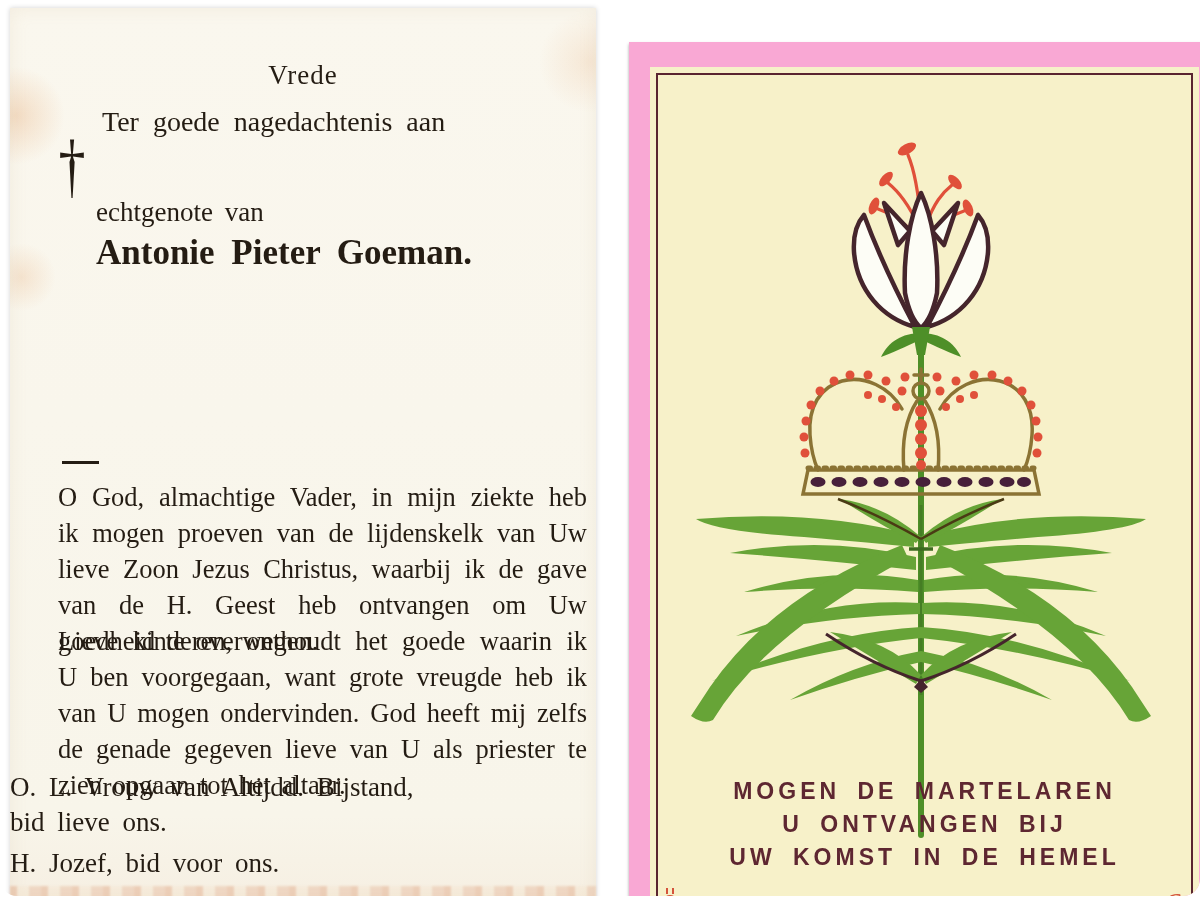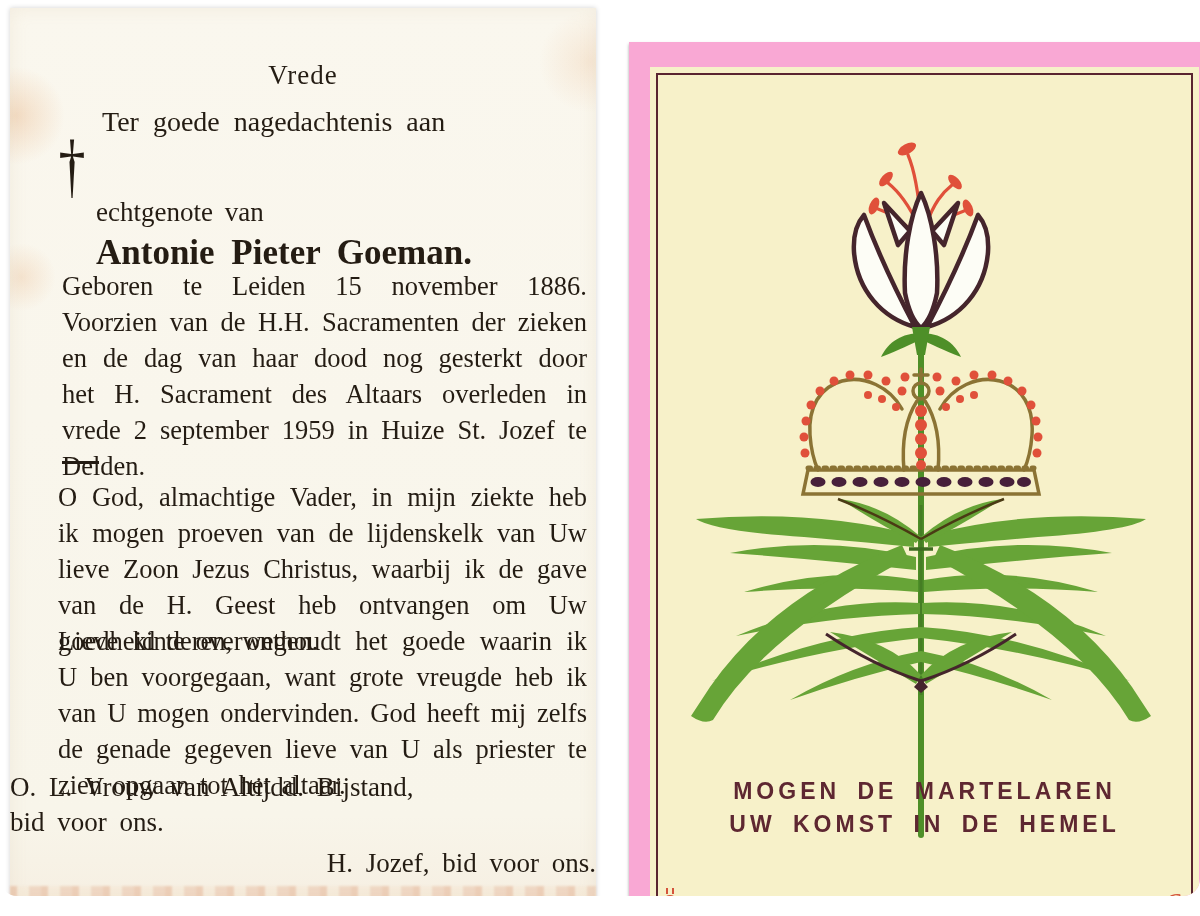--- a/index.html
+++ b/index.html
@@ -24,21 +24,21 @@
          transform:scaleX(.75);}
   .dname{position:absolute;left:88px;top:141px;font-size:31px;font-weight:bold;word-spacing:9px;letter-spacing:.5px;}
   .relation{position:absolute;left:86px;top:189px;font-size:27px;word-spacing:5px;}
   .spouse{position:absolute;left:86px;top:225px;font-size:35px;font-weight:bold;word-spacing:8px;}
   .para{position:absolute;font-size:26.5px;line-height:36px;text-align:justify;word-spacing:4px;}
   .para1{left:52px;top:260px;width:525px;}
   .rule{position:absolute;left:52px;top:453px;width:37px;height:3px;background:#241c13;}
   .para2{left:48px;top:471px;width:529px;}
   .para3{left:48px;top:615px;width:529px;}
   .inv1{position:absolute;left:0;right:0;top:762px;text-align:left;font-size:27px;line-height:35px;word-spacing:6px;}
-  .inv2{position:absolute;left:0;right:0;top:840px;text-align:right;font-size:27px;word-spacing:6px;}
+  .inv2{position:absolute;left:0;right:0;top:840px;text-align:left;font-size:27px;word-spacing:6px;}
 
   
   .card-right{position:absolute;left:629px;top:5px;width:591px;height:905px;background:#f9a8d4;
     box-shadow:0 2px 3px rgba(0,0,0,.35);margin-top:37px;}
   .card-right .deckle{position:absolute;left:0;right:0;bottom:-6px;height:7px;
     background:repeating-linear-gradient(90deg,#3c3c3c 0 14px, transparent 14px 26px);}
   .hc-paper{position:absolute;left:21px;top:25px;right:21px;bottom:23px;background:#f7f1c9;}
   .hc-frame{position:absolute;left:6px;top:6px;right:6px;bottom:6px;border:2.5px solid #5a2530;}
   .hc-content{position:absolute;left:0;top:0;right:0;bottom:0;overflow:hidden;}
   .hc-content svg{position:absolute;left:0;top:0;}
@@ -55,27 +55,26 @@
 <body>
 
 <div id="stage">
 
   <div class="card-left">
     <div class="vrede">Vrede</div>
     <div class="intro">Ter goede nagedachtenis aan</div>
     <div class="cross">†</div>
     <div class="relation">echtgenote van</div>
     <div class="spouse">Antonie Pieter Goeman.</div>
-    <div class="para para1">Geboren te Leiden 15 november 1886. Voorzien van de H.H. Sacramenten der zieken en de dag van haar dood nog gesterkt door het H. Sacrament des Altaars overleden in vrede 2 september 1959 in Huize St. Jozef te Delden.</div>
     <div class="rule"></div>
     <div class="para para2">O God, almachtige Vader, in mijn ziekte heb ik mogen proeven van de lijdenskelk van Uw lieve Zoon Jezus Christus, waarbij ik de gave van de H. Geest heb ontvangen om Uw goedheid te overwegen.</div>
     <div class="para para3">Lieve kinderen, onthoudt het goede waarin ik U ben voorgegaan, want grote vreugde heb ik van U mogen ondervinden. God heeft mij zelfs de genade gegeven lieve van U als priester te zien opgaan tot het altaar.</div>
     <div class="inv1">
       <div>O. L. Vrouw van Altijdd. Bijstand,</div>
-      <div>bid voor ons.</div>
+      <div>bid lieve ons.</div>
     </div>
     <div class="inv2">H. Jozef, bid voor ons.</div>
     <div class="age-strip"></div>
   </div>
 
   <div class="card-right">
     <div class="hc-paper">
       <div class="hc-frame">
         <div class="hc-content">
 
@@ -209,20 +208,21 @@
                   <circle cx="210" cy="320" r="4"></circle>
                 <circle cx="288" cy="332" r="4"></circle>
                   <circle cx="302" cy="324" r="4"></circle>
                   <circle cx="316" cy="320" r="4"></circle>
               </g>
             </g>
           </svg>
 
           <div class="motto">
             <div>MOGEN DE MARTELAREN</div>
+            <div>U ONTVANGEN BIJ</div>
             <div>UW KOMST IN DE HEMEL</div>
           </div>
 
           <div class="mark-left">
             <svg width="18" height="26" viewBox="0 0 18 26">
               <g stroke="#d4543c" stroke-width="2" fill="none">
                 <path d="M6,1 L6,7 M12,1 L12,7"></path>
                 <circle cx="9" cy="16" r="7"></circle>
                 <path d="M9,9 L9,23 M2,16 L16,16"></path>
               </g>

